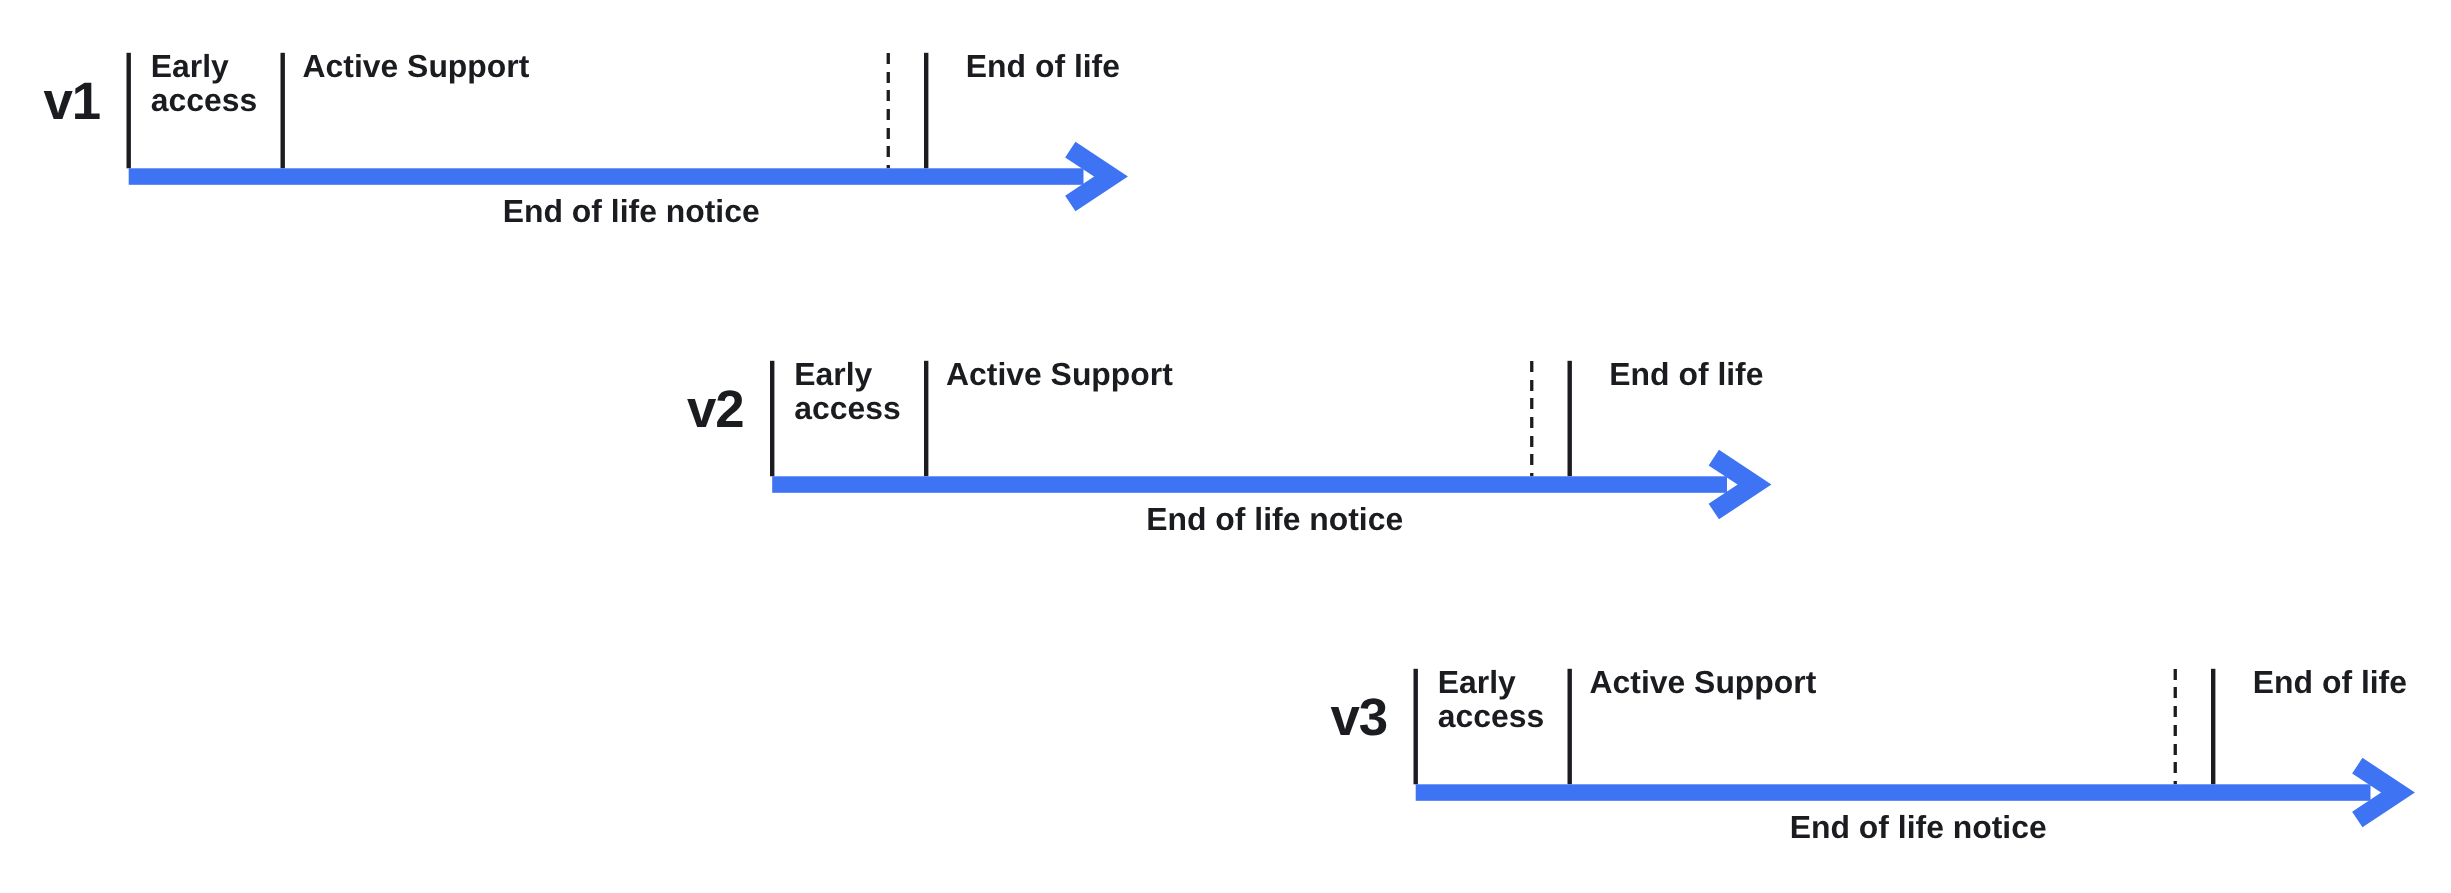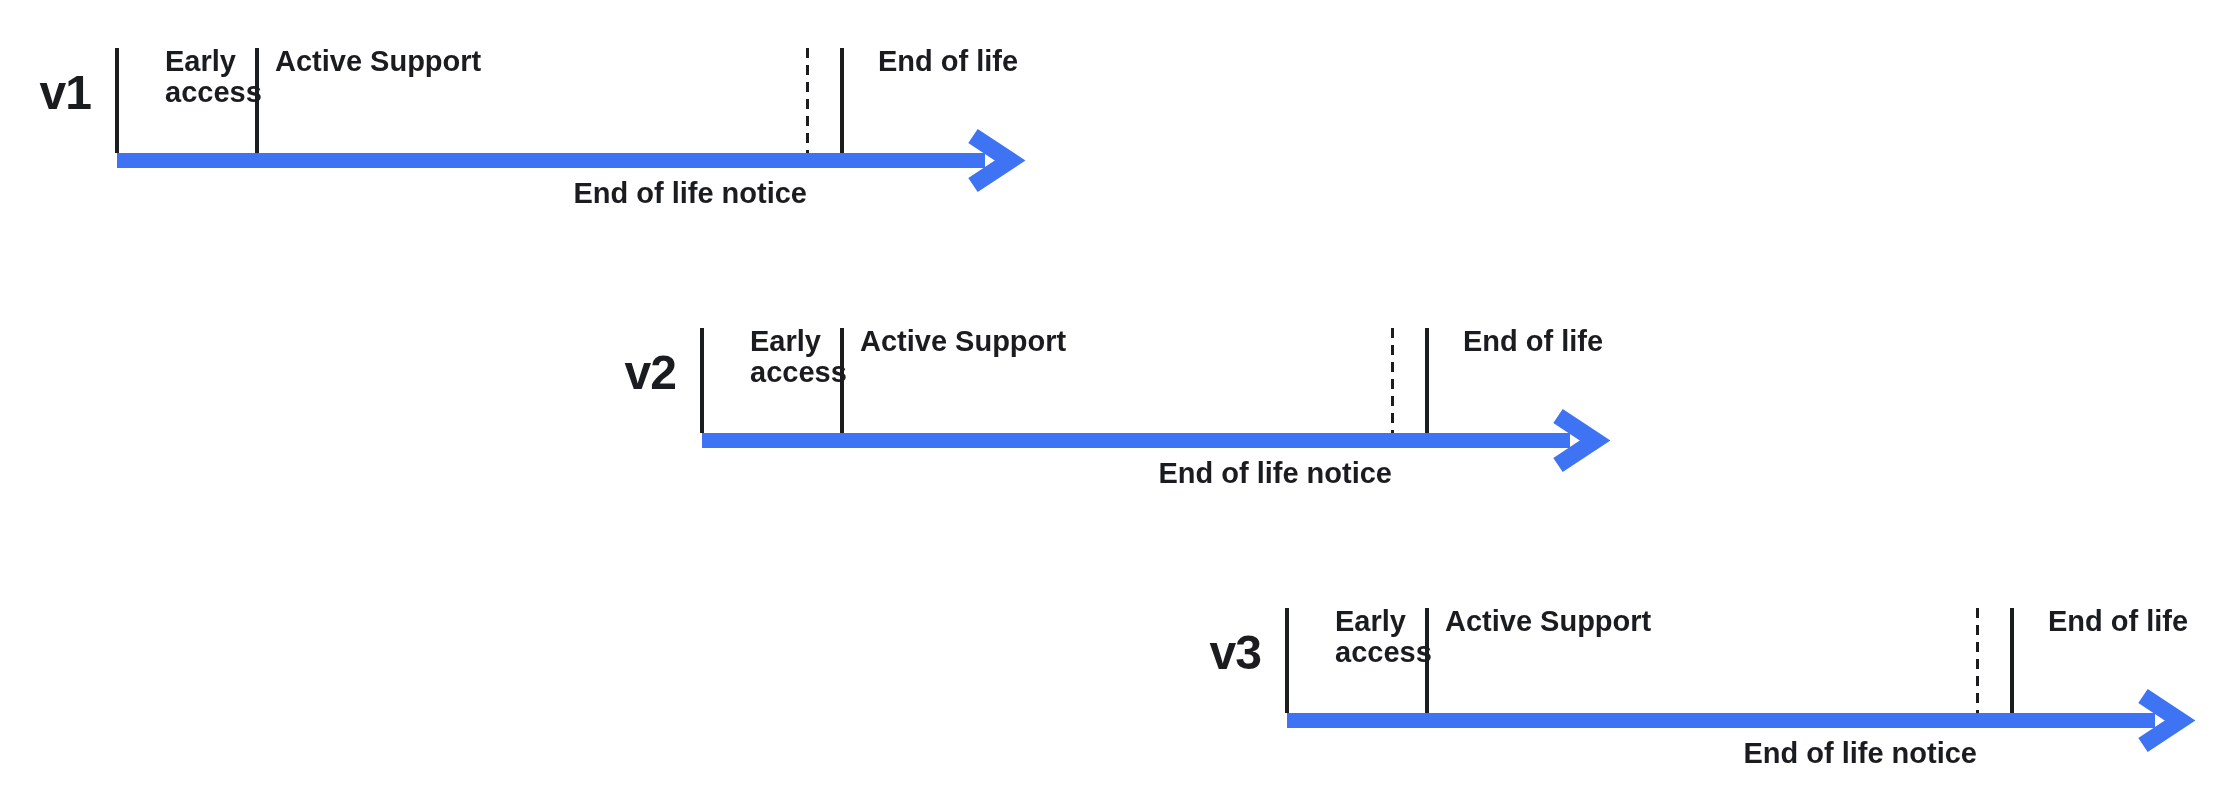--- a/index.html
+++ b/index.html
@@ -38,27 +38,27 @@
   .tick.t-dashed{
     left:779px;width:3px;background:transparent;
     background-image:repeating-linear-gradient(
       to bottom, var(--ink) 0 10px, transparent 10px 17px);
   }
   .lbl{
     position:absolute;top:1px;
     font-size:29px;line-height:31px;font-weight:700;
     white-space:nowrap;
   }
-  .lbl.early{left:110px;width:110px;white-space:normal;margin-left:28px;}
+  .lbl.early{left:110px;width:110px;white-space:normal;}
   .lbl.active{left:248px;text-align:center;}
   .lbl.eol{left:851px;}
   .notice{
     position:absolute;left:430px;top:133px;width:350px;
     font-size:29px;line-height:31px;font-weight:700;
-    text-align:right;white-space:nowrap;
+    text-align:left;white-space:nowrap;
   }
   .arrow-svg{
     position:absolute;left:90px;top:75px;
     overflow:visible;display:block;
   }
   .arrow-svg rect{fill:var(--arrow);}
   .arrow-svg polyline{
     fill:none;stroke:var(--arrow);stroke-width:17;
     stroke-linejoin:miter;stroke-linecap:butt;
   }

